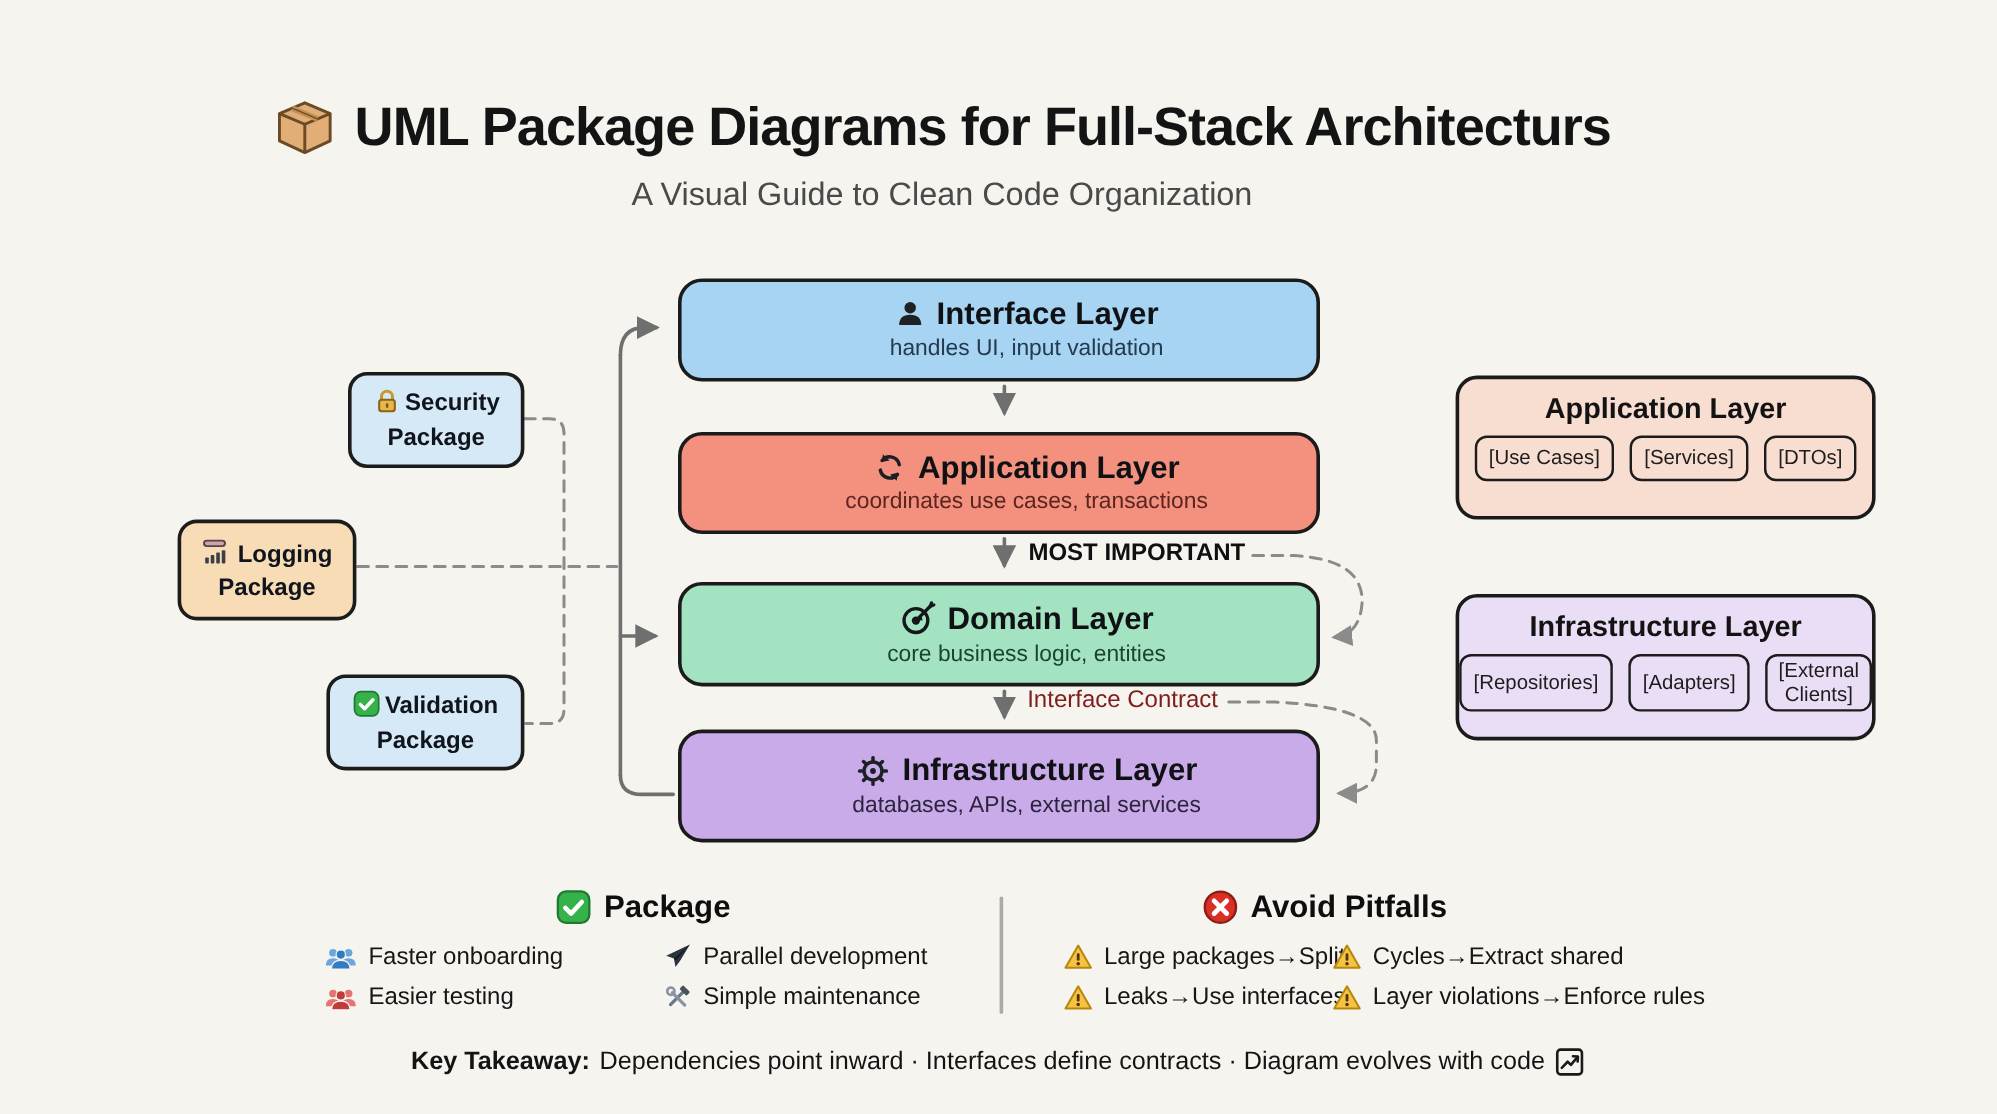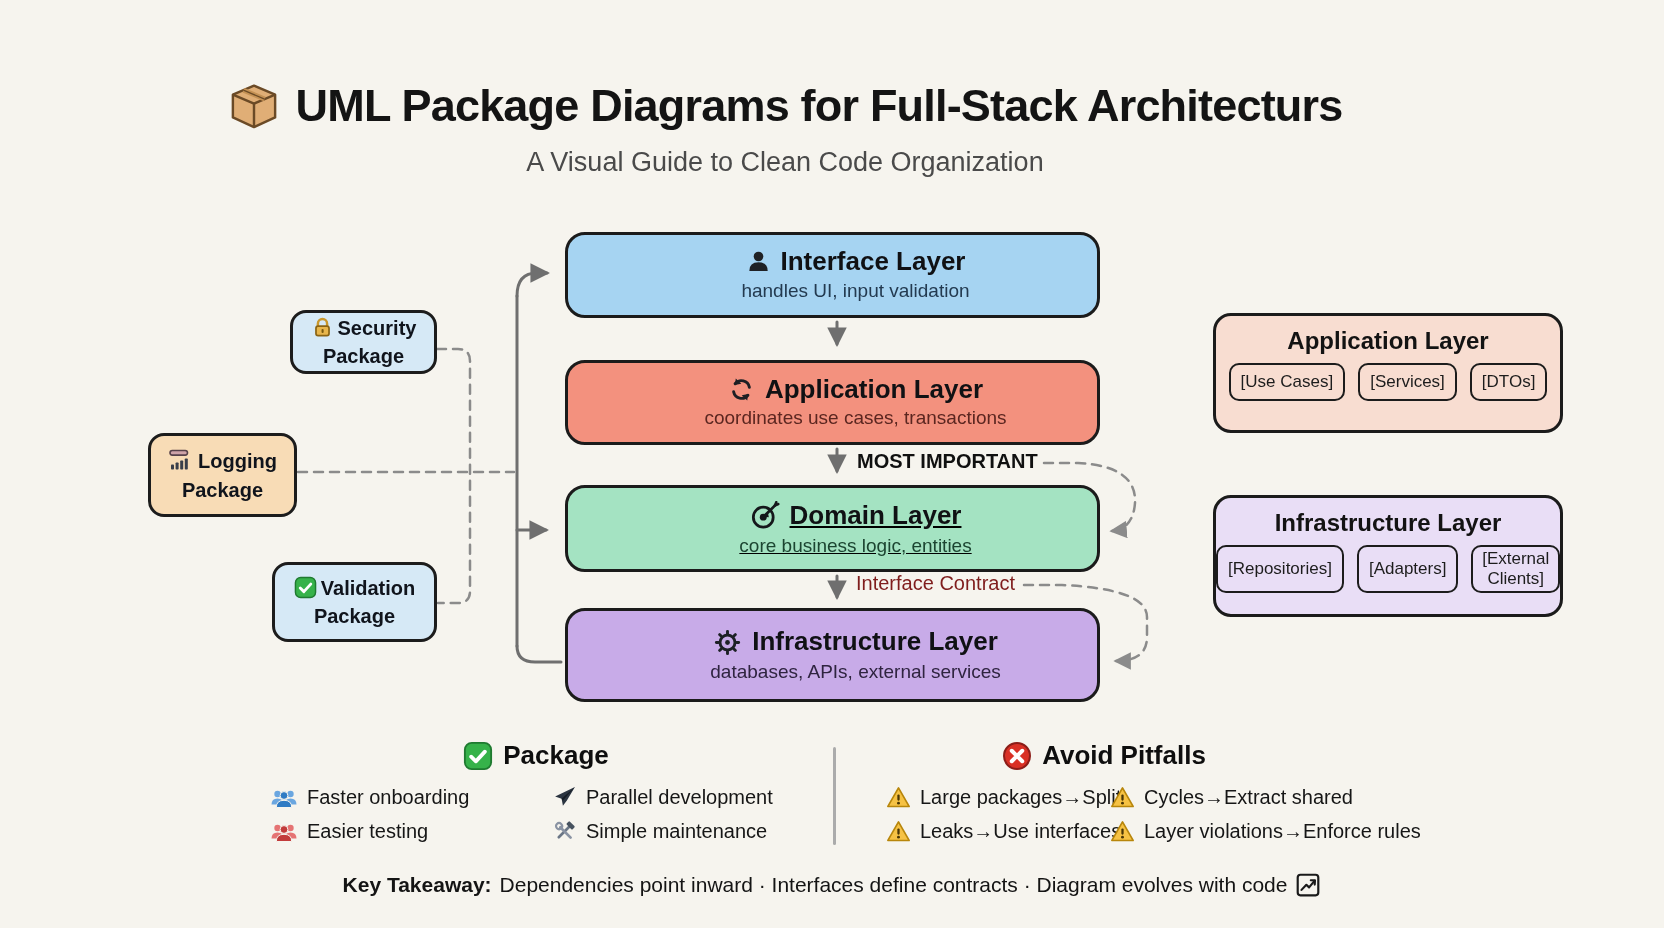--- a/index.html
+++ b/index.html
@@ -11,37 +11,37 @@
   .header h1 { margin:0; font-size:45px; font-weight:bold; color:#141414; letter-spacing:-0.8px; }
   .subtitle { position:absolute; top:147px; left:0; width:1570px; text-align:center; font-size:27px; color:#4a4a4a; }
 
   
   .layer { position:absolute; left:565px; width:535px; border:3px solid #1b1b1b; border-radius:20px;
            display:flex; flex-direction:column; align-items:center; justify-content:center; box-sizing:border-box;padding-left:46px; }
   .layer-title { display:flex; align-items:center; gap:10px; font-size:26px; font-weight:bold; color:#101114; line-height:1.05; }
   .layer-desc { font-size:19px; margin-top:4px; }
   .layer.interface     { top:232px; height:86px; background:#a6d4f2; }
   .layer.application   { top:360px; height:85px; background:#f3917e; }
-  .layer.domain        { top:485px; height:87px; background:#a4e3c2;text-decoration:underline; }
+  .layer.domain        { top:485px; height:87px; background:#a4e3c2; }
   .layer.infrastructure{ top:608px; height:94px; background:#c8abe8; }
   .layer.interface .layer-desc { color:#233a50; }
   .layer.application .layer-desc { color:#5b2620; }
   .layer.domain .layer-desc { color:#1c4531; }
   .layer.infrastructure .layer-desc { color:#2f2440; }
 
   
   .lbl-most { position:absolute; left:857px; top:450px; font-size:20px; font-weight:bold; color:#101010; }
   .lbl-contract { position:absolute; left:856px; top:572px; font-size:20px; color:#7f1d1d; }
 
   
   .pkg { position:absolute; border:3px solid #1c1c1c; border-radius:16px; background:#d6e9f6;
          display:flex; align-items:center; justify-content:center; text-align:center;
          font-weight:bold; font-size:20px; color:#10141c; line-height:1.22; box-sizing:border-box; padding:6px; }
   .pkg .icon { display:inline-block; vertical-align:-4px; margin-right:4px; }
-  .pkg.security   { left:290px; top:310px; width:147px; height:64px; }
+  .pkg.security   { left:290px; top:310px; width:147px; height:80px; }
   .pkg.logging    { left:148px; top:433px; width:149px; height:84px; background:#f8dcb6; }
   .pkg.validation { left:272px; top:562px; width:165px; height:80px; }
   .pkg-inner { max-width:125px; }
 
   
   .panel { position:absolute; left:1213px; width:350px; border:3px solid #1b1b1b; border-radius:18px;
            box-sizing:border-box; display:flex; flex-direction:column; align-items:center; }
   .panel.app   { top:313px; height:120px; background:#f8ddd1; }
   .panel.infra { top:495px; height:122px; background:#e9def6; }
   .panel-title { font-size:24px; font-weight:bold; margin-top:11px; color:#131313; }

